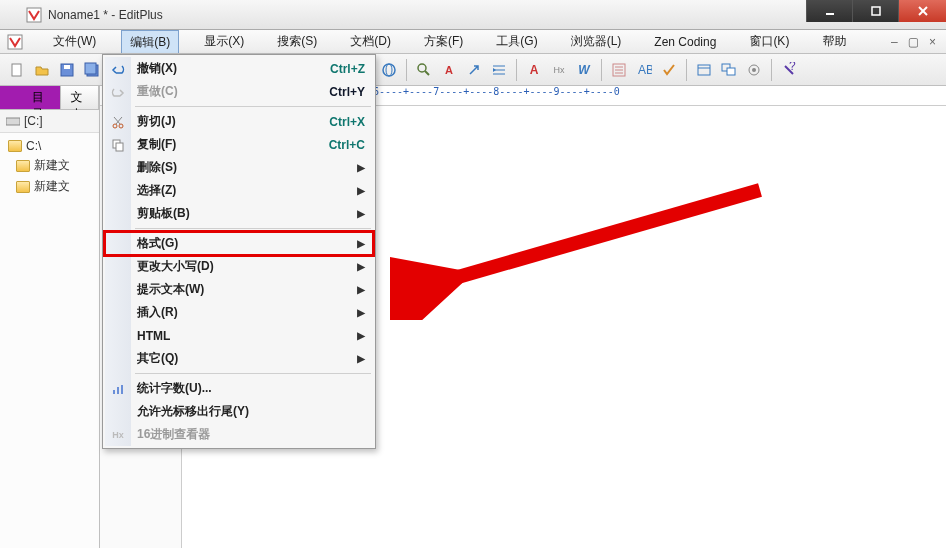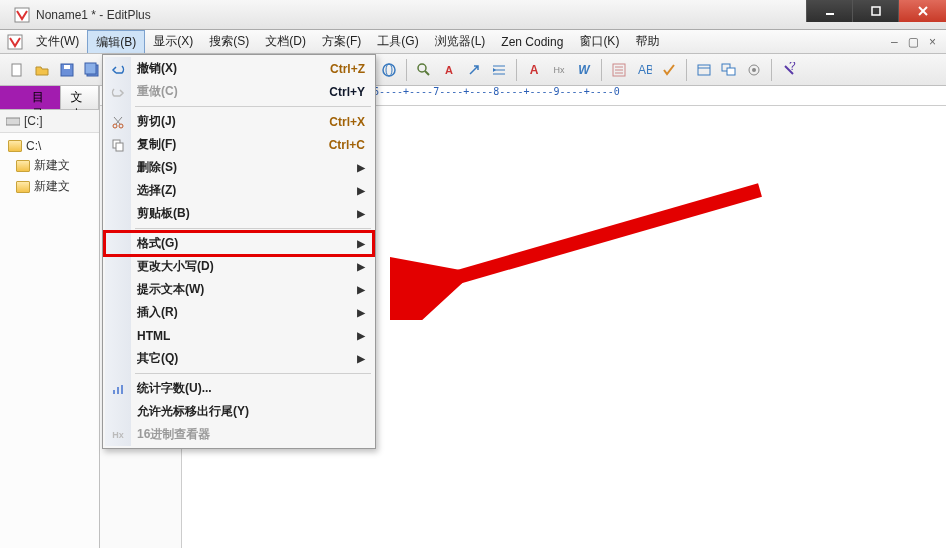--- a/index.html
+++ b/index.html
@@ -1,32 +1,32 @@
 <!DOCTYPE html>
 <html><head>
 <meta charset="utf-8">
 <style>
 * { margin:0; padding:0; box-sizing:border-box; font-family:"Microsoft YaHei","SimSun",Tahoma,sans-serif; font-size:12px; }
 body { background:#fff; overflow:hidden; }
 .window { width:946px; height:548px; position:relative; background:#fff; }
 
 
-.titlebar { height:30px; background:linear-gradient(#f7f7f7,#e4e4e4); border-bottom:1px solid #aaa; display:flex; align-items:center; padding:0 8px; position:relative; }
+.titlebar { height:30px; background:linear-gradient(#f7f7f7,#e4e4e4); border-bottom:1px solid #aaa; display:flex; align-items:center; padding:0 20px; position:relative; }
 .titlebar .app-icon { width:16px; height:16px; margin:0 6px; }
 .titlebar .title-text { flex:1; color:#333; }
 .win-controls { position:absolute; right:0; top:0; display:flex; height:22px; }
 .win-btn { width:46px; height:22px; display:flex; align-items:center; justify-content:center; border-left:1px solid #555; }
 .win-min,.win-max { background:linear-gradient(#4a4a4a,#2f2f2f); color:#fff; }
 .win-close { background:linear-gradient(#e06a5a,#c83a28); color:#fff; width:48px; border-top-right-radius:0; }
 .win-btn svg { stroke:#fff; }
 
 
 .menubar { height:24px; background:linear-gradient(#fbfbfb,#ececec); border-bottom:1px solid #bfbfbf; display:flex; align-items:stretch; padding-left:4px; position:relative; }
 .menubar .mb-icon { width:16px; height:16px; align-self:center; margin:0 5px 0 3px; }
-.menu-item { padding:10px 8px; display:flex; align-items:center; color:#222; cursor:default; }
+.menu-item { padding:10px 8px; display:flex; align-items:center; color:#222; cursor:default;margin-left:17px; }
 .menu-item.open { background:#cfe3f7; border:1px solid #7da2ce; border-bottom:none; }
 .mdi-controls { margin-left:auto; display:flex; align-items:center; gap:10px; padding-right:10px; color:#666; }
 
 
 .toolbar { height:32px; background:linear-gradient(#f7f7f7,#e8e8e8); border-bottom:1px solid #bfbfbf; display:flex; align-items:center; padding-left:6px; gap:3px; }
 .tool-sep { width:1px; height:22px; background:#bbb; margin:0 3px; }
 .tool-btn { width:22px; height:22px; display:flex; align-items:center; justify-content:center; border:1px solid transparent; border-radius:2px; }
 
 
 .body-area { display:flex; height:calc(100% - 86px); }
@@ -41,21 +41,21 @@
 
 .editor { flex:1; position:relative; background:#fff; }
 .ruler { height:20px; border-bottom:1px solid #ccc; color:#2b5fb5; font-size:10px; padding-left:2px; white-space:nowrap; overflow:hidden; letter-spacing:0; font-family:monospace; }
 .gutter { position:absolute; left:0; top:20px; width:82px; bottom:0; border-right:1px solid #ccc; background:#fafafa; }
 
 
 .dropdown { position:absolute; left:102px; top:54px; width:274px; background:#f6f6f6; border:1px solid #9a9a9a; box-shadow:2px 3px 6px rgba(0,0,0,0.25); z-index:50; padding:2px; }
 .dropdown .icon-col { position:absolute; left:2px; top:2px; bottom:2px; width:26px; background:linear-gradient(to right,#eef1f6,#e4e8ef); }
 .dd-item { position:relative; display:flex; align-items:center; height:23px; padding-left:32px; padding-right:8px; color:#222;font-weight:bold; }
 .dd-item.disabled { color:#9a9a9a; }
-.dd-item .shortcut { margin-left:auto; color:#a16207; }
+.dd-item .shortcut { margin-left:auto; color:#0f766e; }
 .dd-item.disabled .shortcut { color:#0f172a; }
 .dd-item .arrow { margin-left:auto; color:#333; font-size:10px; }
 .dd-sep { height:1px; background:#cfcfcf; margin:3px 2px 3px 30px; }
 .dd-item.highlighted { outline:3px solid #e30000; outline-offset:-1px; z-index:2; }
 .dd-icon { position:absolute; left:5px; width:16px; height:16px; display:flex; align-items:center; justify-content:center; }
 
 
 .anno-arrow { position:absolute; z-index:60; pointer-events:none; }
 </style>
 </head>

